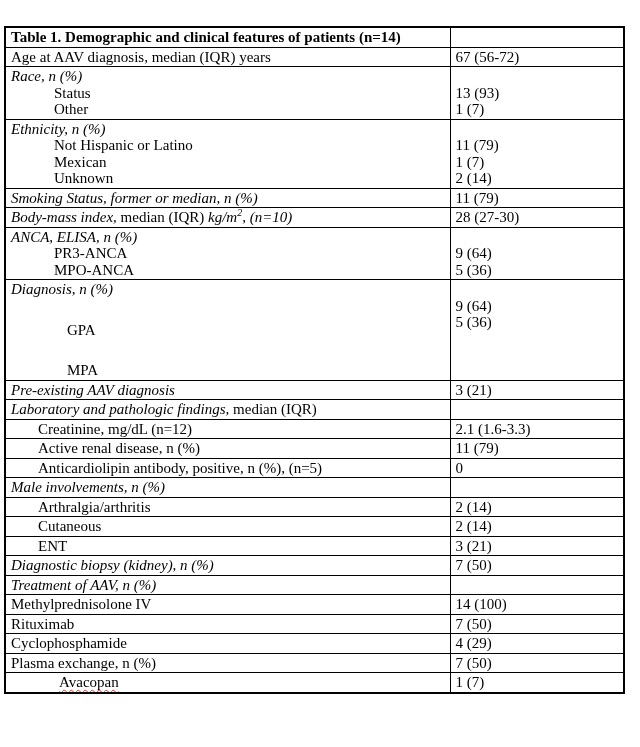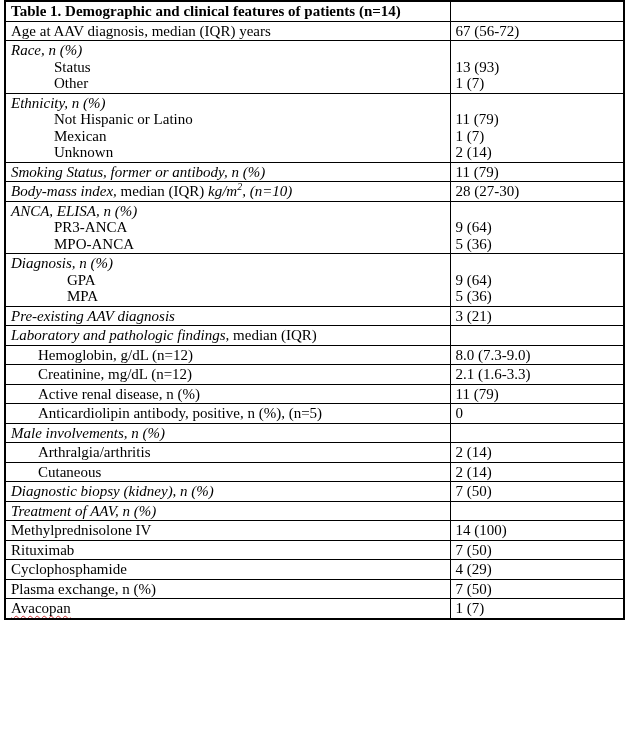--- a/index.html
+++ b/index.html
@@ -17,46 +17,47 @@
     font-family: "Liberation Serif", "DejaVu Serif", serif;
   }
   .page {
     position: relative;
     width: 640px; height: 747px;
     background: var(--bg);
     overflow: hidden;
   }
   table.demo {
     position: absolute;
-    left: 4px; top: 0;
+    left: 4px; top: 26px;
     width: 619px;
     border-collapse: collapse;
     table-layout: fixed;
     border: 2px solid var(--border);
     font-family: Liberation Serif, serif;
   }
   table.demo td {
     border: 1px solid var(--border);
     padding: 1px 5px;
     font-size: 15px;
     line-height: 16.5px;
     vertical-align: top;
     overflow: hidden;
   }
   .line { min-height: 16.5px; white-space: nowrap; }
   .ind-1 { padding-left: 27px; }
   .ind-2 { padding-left: 43px; }
-  .ind-3 { padding-left: 56px; }
+  .ind-3 { padding-left: 56px; margin-top: 24px; }
   .bold { font-weight: 700; }
   .italic { font-style: italic; }
   sup { font-size: 10px; line-height: 0; vertical-align: super; }
   .misspelled {
     text-decoration: underline wavy var(--squiggle) 1px;
     text-decoration-skip-ink: none;
     text-underline-offset: 2px;
+    margin-left: 48px;
   }
 </style>
 </head>
 <body>
 
 <div class="page">
   <table class="demo">
     <colgroup>
       <col style="width:445px">
       <col style="width:174px">
@@ -99,21 +100,21 @@
           </td>
           <td>
             <div class="line"></div>
             <div class="line">11 (79)</div>
             <div class="line">1 (7)</div>
             <div class="line">2 (14)</div>
           </td>
         </tr>
         <tr>
           <td>
-            <div class="line ind-0"><span class="italic">Smoking Status, former or antibody, n (%)</span></div>
+            <div class="line ind-0"><span class="italic">Smoking Status, former or median, n (%)</span></div>
           </td>
           <td>
             <div class="line">11 (79)</div>
           </td>
         </tr>
         <tr>
           <td>
             <div class="line ind-0"><span class="italic">Body-mass index,</span><span class=""> median (IQR) </span><span class="italic">kg/m</span><sup class="italic">2</sup><span class="italic">, (n=10)</span></div>
           </td>
           <td>
@@ -155,28 +156,20 @@
         <tr>
           <td>
             <div class="line ind-0"><span class="italic">Laboratory and pathologic findings,</span><span class=""> median (IQR)</span></div>
           </td>
           <td>
             <div class="line"></div>
           </td>
         </tr>
         <tr>
           <td>
-            <div class="line ind-1"><span class="">Hemoglobin, g/dL (n=12)</span></div>
-          </td>
-          <td>
-            <div class="line">8.0 (7.3-9.0)</div>
-          </td>
-        </tr>
-        <tr>
-          <td>
             <div class="line ind-1"><span class="">Creatinine, mg/dL (n=12)</span></div>
           </td>
           <td>
             <div class="line">2.1 (1.6-3.3)</div>
           </td>
         </tr>
         <tr>
           <td>
             <div class="line ind-1"><span class="">Active renal disease, n (%)</span></div>
           </td>
@@ -207,20 +200,28 @@
           <td>
             <div class="line">2 (14)</div>
           </td>
         </tr>
         <tr>
           <td>
             <div class="line ind-1"><span class="">Cutaneous</span></div>
           </td>
           <td>
             <div class="line">2 (14)</div>
+          </td>
+        </tr>
+        <tr>
+          <td>
+            <div class="line ind-1"><span class="">ENT</span></div>
+          </td>
+          <td>
+            <div class="line">3 (21)</div>
           </td>
         </tr>
         <tr>
           <td>
             <div class="line ind-0"><span class="italic">Diagnostic biopsy (kidney), n (%)</span></div>
           </td>
           <td>
             <div class="line">7 (50)</div>
           </td>
         </tr>

